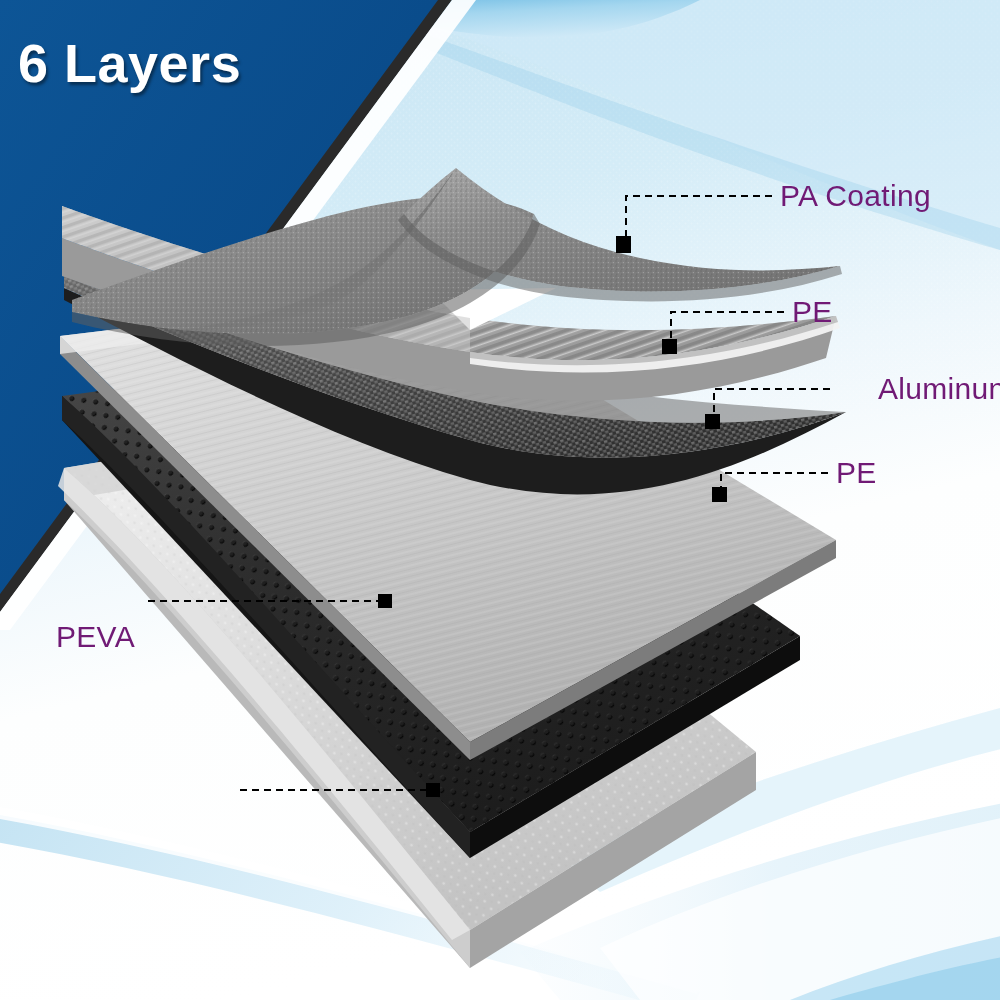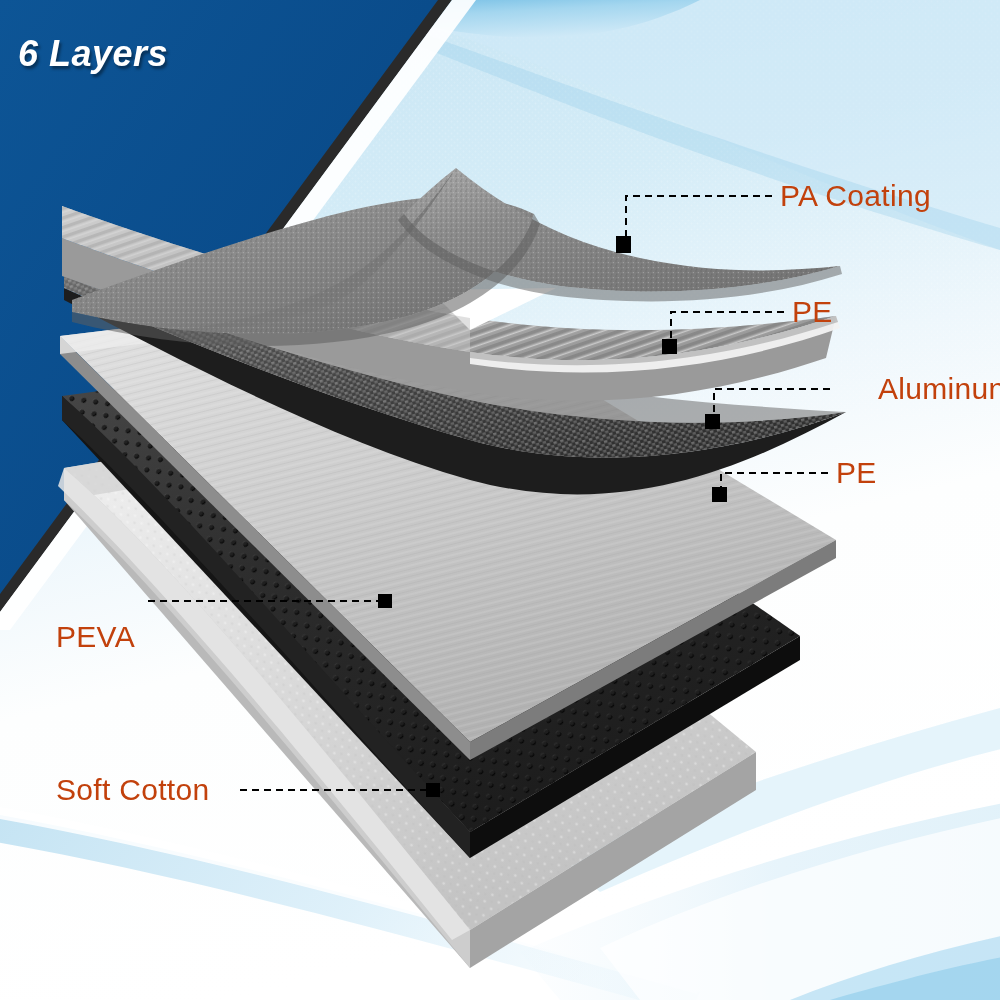--- a/index.html
+++ b/index.html
@@ -10,36 +10,35 @@
     background:#ffffff;
   }
   #bg{position:absolute;inset:0;width:1000px;height:1000px;}
   #art{position:absolute;inset:0;width:1000px;height:1000px;}
   #overlay{position:absolute;inset:0;width:1000px;height:1000px;}
 
   
   .banner-title{
     position:absolute;
     left:18px; top:36px;
-    font-size:36px;
+    font-size:54px;
     font-weight:bold;
-    font-style:italic;
     color:#ffffff;
     letter-spacing:0.5px;
     white-space:nowrap;
     text-shadow:2px 3px 3px rgba(0,0,0,0.42);
     font-family:"Liberation Sans","DejaVu Sans",sans-serif;
     line-height:1;
   }
 
   
   .lbl{
     position:absolute;
     font-size:30px;
-    color:#c2410c;
+    color:#701a75;
     white-space:nowrap;
     font-family:"Liberation Sans","DejaVu Sans",sans-serif;
     line-height:1;
     letter-spacing:0.3px;
   }
 </style>
 </head>
 <body>
 
 <div id="stage">
@@ -359,15 +358,14 @@
   <div class="lbl" style="left:780px; top:181px;">PA Coating</div>
 
   <div class="lbl" style="left:792px; top:297px;">PE</div>
 
   <div class="lbl" style="left:878px; top:374px;">Aluminun</div>
 
   <div class="lbl" style="left:836px; top:458px;">PE</div>
 
   <div class="lbl" style="left:56px; top:586px;margin-top:36px;">PEVA</div>
 
-  <div class="lbl" style="left:56px; top:775px;">Soft Cotton</div>
 
 </div>
 
 </body></html>

